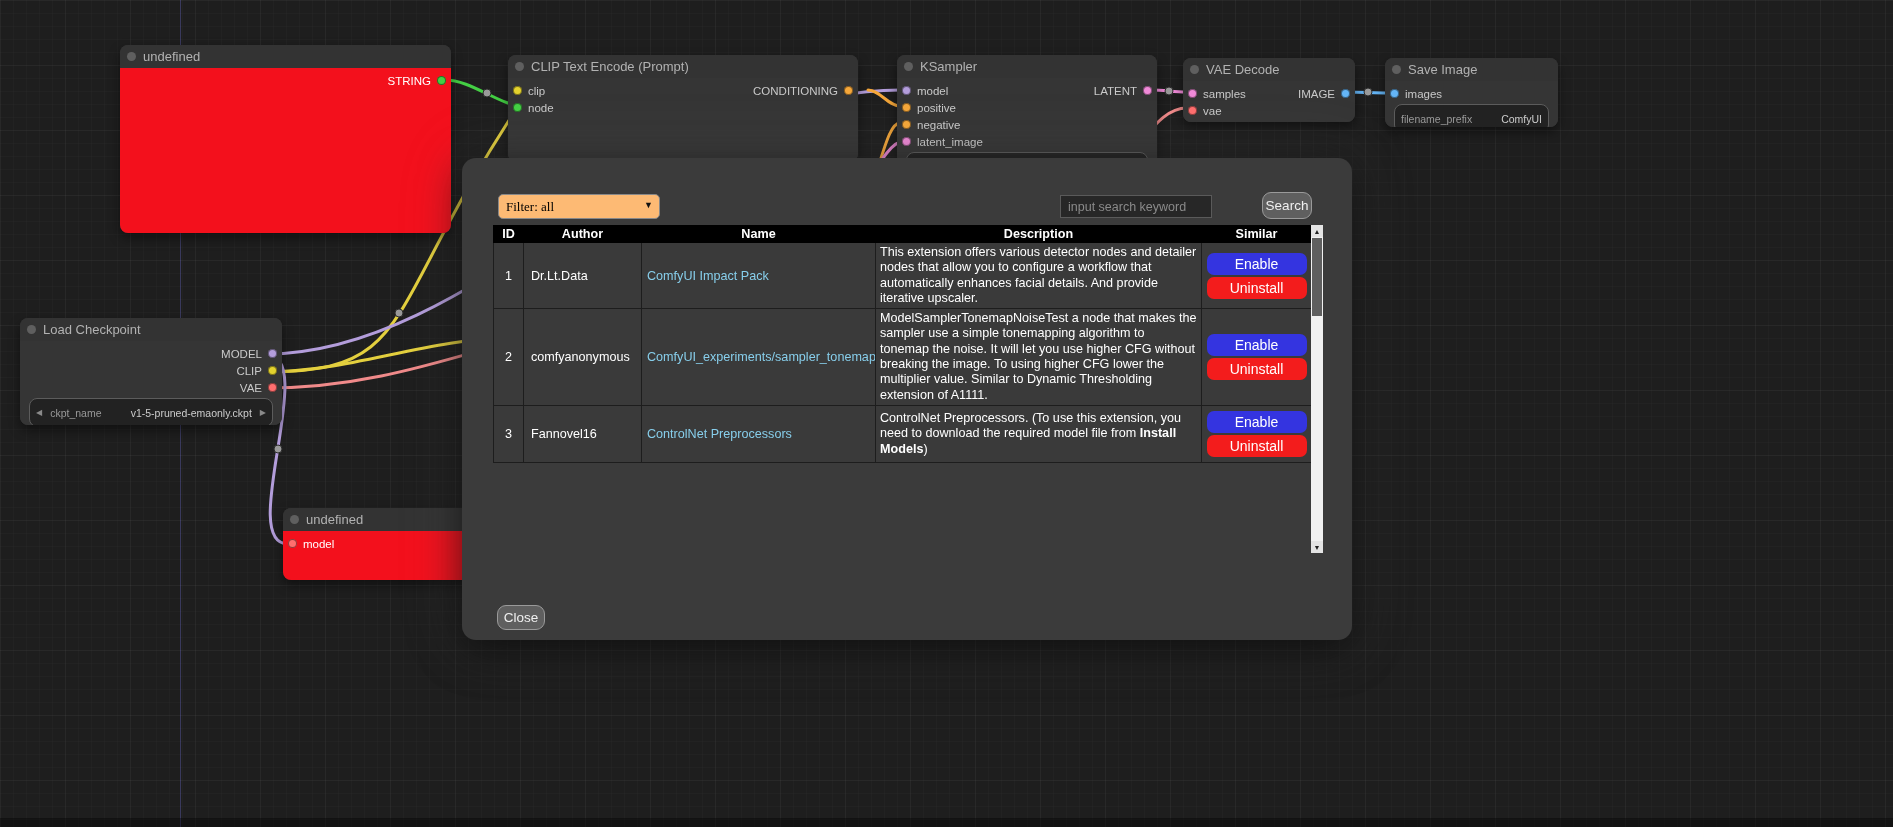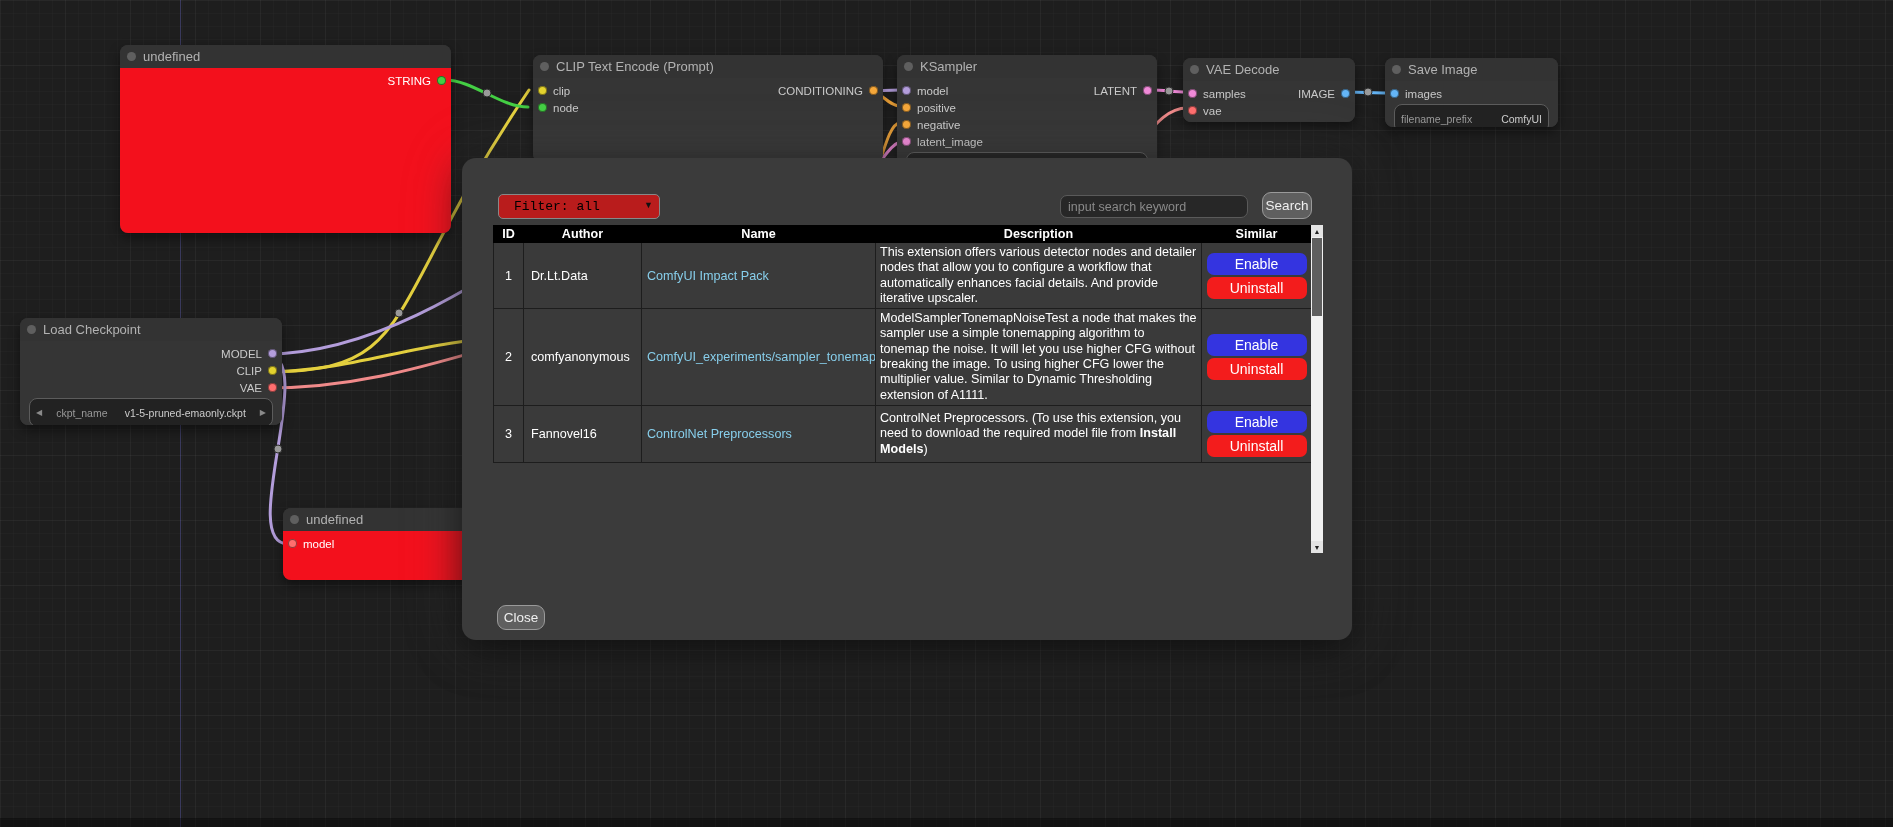--- a/index.html
+++ b/index.html
@@ -38,33 +38,33 @@
   .hdot{width:9px;height:9px;border-radius:50%;background:#5f5f5f;flex:none}
   .node-body{position:relative;border-radius:0 0 8px 8px;background:var(--node-bg);padding-top:4px;overflow:hidden}
   .node-body.red{background:var(--error-red)}
   .red .slabel{color:#fff}
   .srow{position:relative;height:17px;display:flex;align-items:center}
   .in{display:flex;align-items:center;gap:6px;padding-left:5px}
   .out{position:absolute;right:5px;top:0;height:100%;display:flex;align-items:center;gap:6px}
   .dot{width:9px;height:9px;border-radius:50%;flex:none;box-shadow:inset 0 0 0 1px rgba(0,0,0,.45)}
   .slabel{font-size:11.5px;color:#c9c9c9;white-space:nowrap}
   .widget{height:29px;margin:2px 9px 0;background:#222;border:1px solid #5c5c5c;border-radius:8px;
-    display:flex;align-items:center;font-size:10.5px;color:#999;padding:0 6px;gap:14px;white-space:nowrap}
+    display:flex;align-items:center;font-size:10.5px;color:#999;padding:0 6px;gap:8px;white-space:nowrap}
   .widget .val{margin-left:auto;color:#ccc}
   .widget .arr{color:#8a8a8a;font-size:8px;line-height:1}
 
   .modal{position:absolute;left:462px;top:158px;width:890px;height:482px;z-index:10;
     background:var(--modal-bg);border-radius:14px;
     box-shadow:0 10px 40px rgba(0,0,0,.65), 0 0 60px 12px rgba(170,170,170,.10)}
   .select-wrap{position:absolute;left:36px;top:36px;width:162px;height:25px}
-  select.filter{width:100%;height:100%;appearance:none;-webkit-appearance:none;background:#b91c1c;color:#000;
-    border:1px solid #888;border-radius:5px;font-size:13px;padding:0 20px 0 15px;font-family:Liberation Mono, monospace}
+  select.filter{width:100%;height:100%;appearance:none;-webkit-appearance:none;background:#fdba74;color:#000;
+    border:1px solid #888;border-radius:5px;font-size:13px;padding:0 20px 0 7px;font-family:Liberation Serif, serif}
   .select-caret{position:absolute;right:7px;top:6px;font-size:9px;color:#111;pointer-events:none}
-  input.search{position:absolute;left:598px;top:37px;width:188px;height:23px;background:#272727;
-    border:1px solid #5a5a5a;border-radius:7px;color:#3b82f6;font-size:12.5px;padding:0 7px;font-family:inherit}
+  input.search{position:absolute;left:598px;top:37px;width:152px;height:23px;background:#272727;
+    border:1px solid #5a5a5a;border-radius:0;color:#3b82f6;font-size:12.5px;padding:0 7px;font-family:inherit}
   input.search::placeholder{color:#8a8a8a}
   button.gray{background:#5f5f5f;border:1px solid #9a9a9a;border-radius:9px;color:#f0f0f0;
     font-size:13.5px;font-family:inherit;cursor:pointer}
   .search-btn{position:absolute;left:800px;top:34px;width:50px;height:27px}
   .close-btn{position:absolute;left:35px;top:447px;width:48px;height:25px;font-size:14px}
 
   .table-wrap{position:absolute;left:31px;top:67px;width:818px}
   table.ext{width:818px;border-collapse:collapse;table-layout:fixed;color:#fff;font-size:12.6px}
   table.ext th{background:var(--table-header-bg);color:#fff;font-weight:bold;height:17px;padding:0;
     border:1px solid #000;font-size:12.6px}
@@ -121,21 +121,21 @@
     <div class="node-body red" style="height:165px">
       <div class="srow">
         <div class="out">
           <span class="slabel">STRING</span>
           <span class="dot" style="background:var(--slot-green)"></span>
         </div>
       </div>
     </div>
   </div>
 
-  <div class="node" style="left:533px;top:55px;width:350px">
+  <div class="node" style="left:508px;top:55px;width:350px">
     <div class="node-header">
       <span class="hdot"></span>
       <span class="node-title">CLIP Text Encode (Prompt)</span>
     </div>
     <div class="node-body" style="height:84px">
       <div class="srow">
         <div class="in">
           <span class="dot" style="background:var(--slot-yellow)"></span>
           <span class="slabel">clip</span>
         </div>

